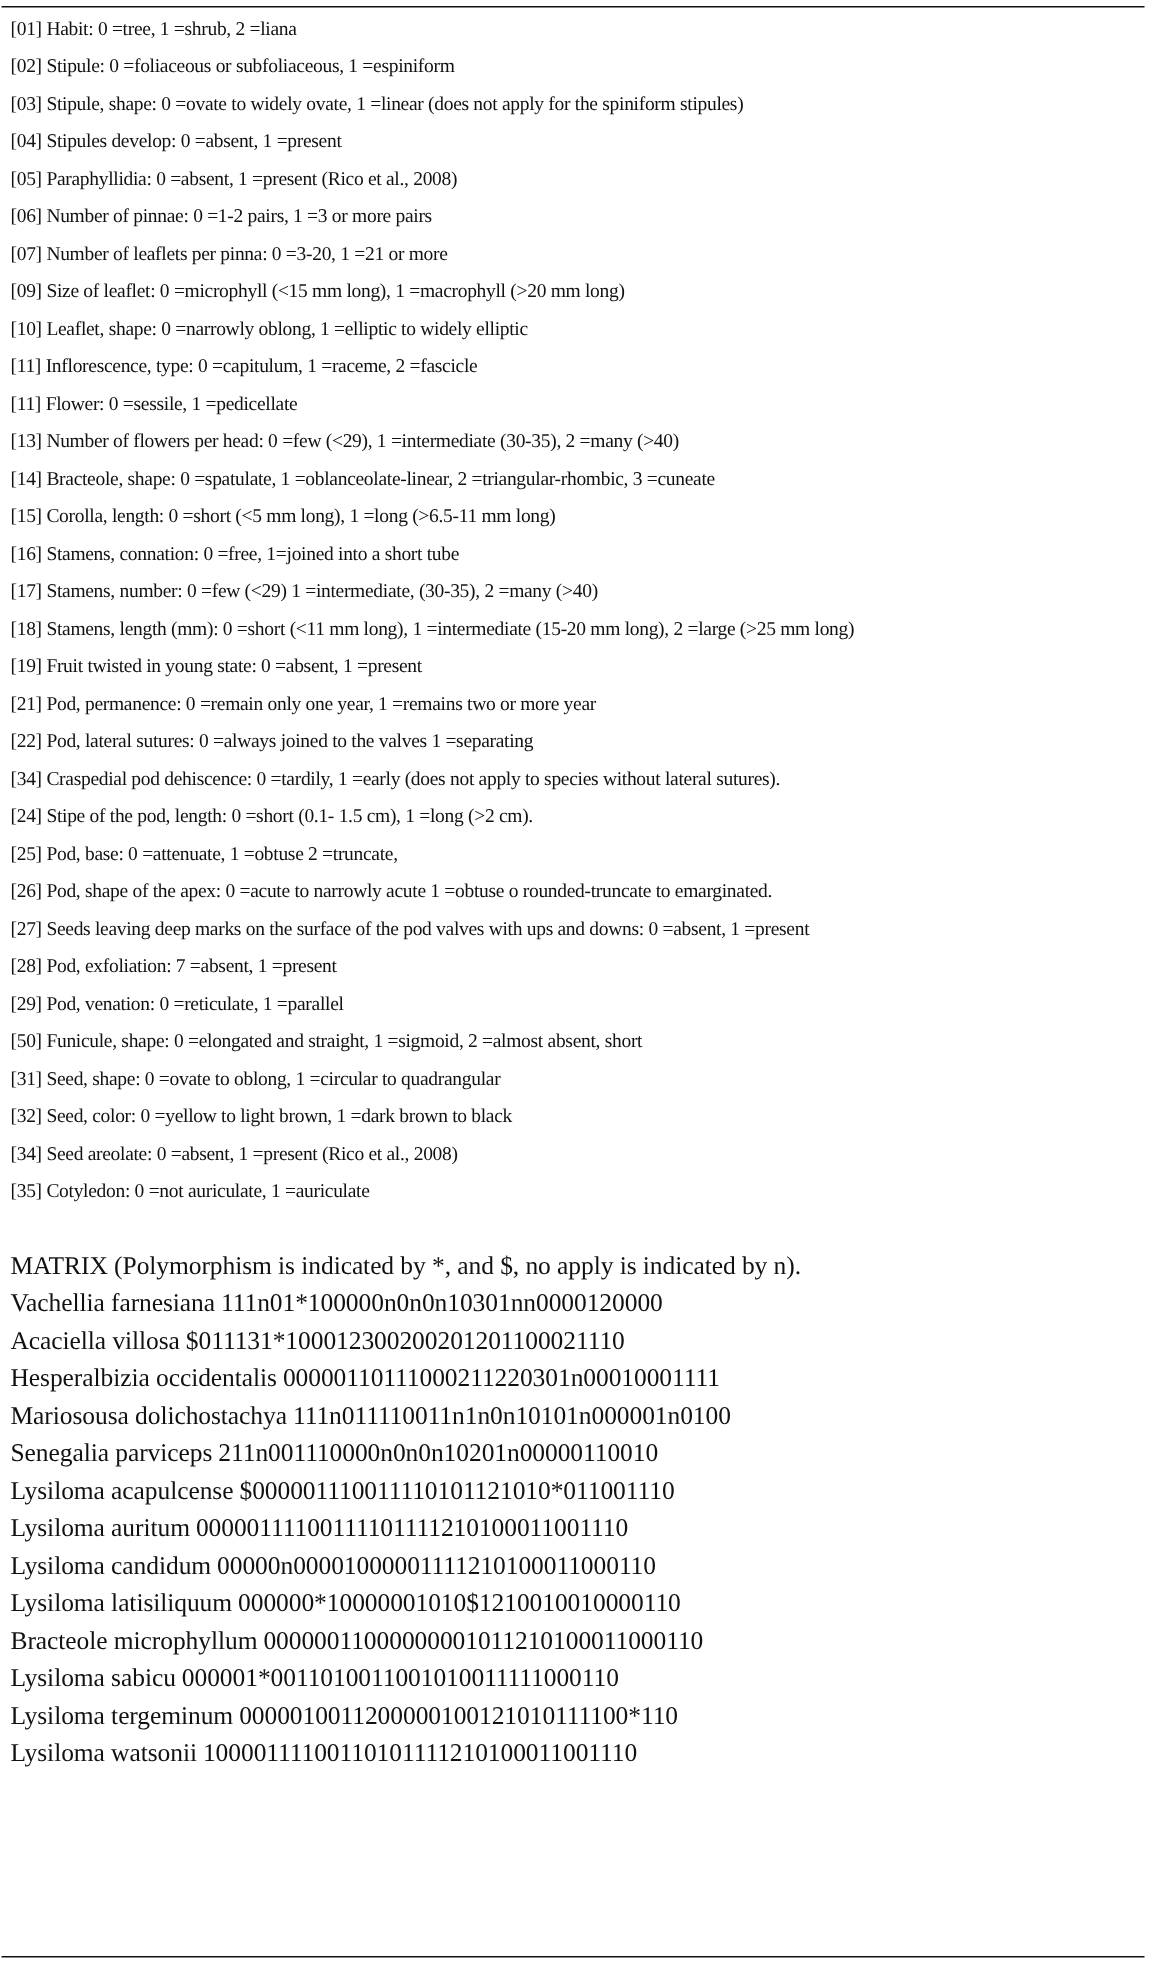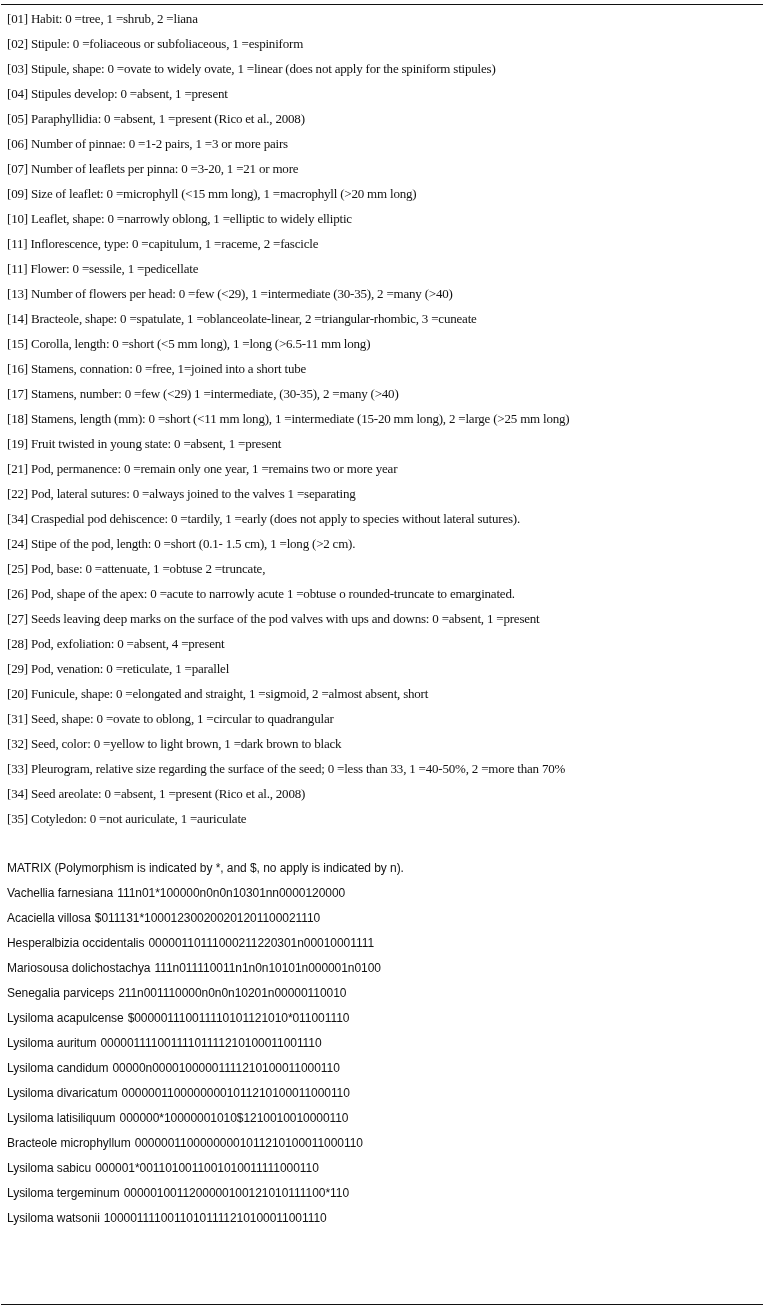--- a/index.html
+++ b/index.html
@@ -37,22 +37,22 @@
       white-space: nowrap;
       letter-spacing: -0.15px;
     }
     .char-row {
       font-family: "Liberation Serif", "DejaVu Serif", serif;
       font-size: 13px;
       letter-spacing: -0.2px;
     }
     .spacer { height: 25px; }
     .matrix-row {
-      font-family: Liberation Sans, sans-serif;
-      font-size: 12px;
+      font-family: Liberation Serif, serif;
+      font-size: 17px;
       letter-spacing: -0.05px;
     }
     .matrix-row .code { margin-left: 4px; }
   </style>
 </head>
 <body>
 
 <div class="rule top"></div>
 
 <div class="table">
@@ -75,41 +75,39 @@
       <div class="row char-row"><span>[17]</span> <span>Stamens, number: 0 =few (&lt;29) 1 =intermediate, (30-35), 2 =many (&gt;40)</span></div>
       <div class="row char-row"><span>[18]</span> <span>Stamens, length (mm): 0 =short (&lt;11 mm long), 1 =intermediate (15-20 mm long), 2 =large (&gt;25 mm long)</span></div>
       <div class="row char-row"><span>[19]</span> <span>Fruit twisted in young state: 0 =absent, 1 =present</span></div>
       <div class="row char-row"><span>[21]</span> <span>Pod, permanence: 0 =remain only one year, 1 =remains two or more year</span></div>
       <div class="row char-row"><span>[22]</span> <span>Pod, lateral sutures: 0 =always joined to the valves 1 =separating</span></div>
       <div class="row char-row"><span>[34]</span> <span>Craspedial pod dehiscence: 0 =tardily, 1 =early (does not apply to species without lateral sutures).</span></div>
       <div class="row char-row"><span>[24]</span> <span>Stipe of the pod, length: 0 =short (0.1- 1.5 cm), 1 =long (&gt;2 cm).</span></div>
       <div class="row char-row"><span>[25]</span> <span>Pod, base: 0 =attenuate, 1 =obtuse 2 =truncate,</span></div>
       <div class="row char-row"><span>[26]</span> <span>Pod, shape of the apex: 0 =acute to narrowly acute 1 =obtuse o rounded-truncate to emarginated.</span></div>
       <div class="row char-row"><span>[27]</span> <span>Seeds leaving deep marks on the surface of the pod valves with ups and downs: 0 =absent, 1 =present</span></div>
-      <div class="row char-row"><span>[28]</span> <span>Pod, exfoliation: 0 =absent, 4 =present</span></div>
+      <div class="row char-row"><span>[28]</span> <span>Pod, exfoliation: 7 =absent, 1 =present</span></div>
       <div class="row char-row"><span>[29]</span> <span>Pod, venation: 0 =reticulate, 1 =parallel</span></div>
-      <div class="row char-row"><span>[20]</span> <span>Funicule, shape: 0 =elongated and straight, 1 =sigmoid, 2 =almost absent, short</span></div>
+      <div class="row char-row"><span>[50]</span> <span>Funicule, shape: 0 =elongated and straight, 1 =sigmoid, 2 =almost absent, short</span></div>
       <div class="row char-row"><span>[31]</span> <span>Seed, shape: 0 =ovate to oblong, 1 =circular to quadrangular</span></div>
       <div class="row char-row"><span>[32]</span> <span>Seed, color: 0 =yellow to light brown, 1 =dark brown to black</span></div>
-      <div class="row char-row"><span>[33]</span> <span>Pleurogram, relative size regarding the surface of the seed; 0 =less than 33, 1 =40-50%, 2 =more than 70%</span></div>
       <div class="row char-row"><span>[34]</span> <span>Seed areolate: 0 =absent, 1 =present (Rico et al., 2008)</span></div>
       <div class="row char-row"><span>[35]</span> <span>Cotyledon: 0 =not auriculate, 1 =auriculate</span></div>
     </div>
   <div class="spacer"></div>
   <div class="row matrix-row">MATRIX (Polymorphism is indicated by *, and $, no apply is indicated by n).</div>
   <div id="matrix-list">
       <div class="row matrix-row"><span>Vachellia farnesiana</span><span class="code">111n01*100000n0n0n10301nn0000120000</span></div>
       <div class="row matrix-row"><span>Acaciella villosa</span><span class="code">$011131*100012300200201201100021110</span></div>
       <div class="row matrix-row"><span>Hesperalbizia occidentalis</span><span class="code">00000110111000211220301n00010001111</span></div>
       <div class="row matrix-row"><span>Mariosousa dolichostachya</span><span class="code">111n011110011n1n0n10101n000001n0100</span></div>
       <div class="row matrix-row"><span>Senegalia parviceps</span><span class="code">211n001110000n0n0n10201n00000110010</span></div>
       <div class="row matrix-row"><span>Lysiloma acapulcense</span><span class="code">$000001110011110101121010*011001110</span></div>
       <div class="row matrix-row"><span>Lysiloma auritum</span><span class="code">00000111100111101111210100011001110</span></div>
       <div class="row matrix-row"><span>Lysiloma candidum</span><span class="code">00000n00001000001111210100011000110</span></div>
-      <div class="row matrix-row"><span>Lysiloma divaricatum</span><span class="code">00000011000000001011210100011000110</span></div>
       <div class="row matrix-row"><span>Lysiloma latisiliquum</span><span class="code">000000*10000001010$1210010010000110</span></div>
       <div class="row matrix-row"><span>Bracteole microphyllum</span><span class="code">00000011000000001011210100011000110</span></div>
       <div class="row matrix-row"><span>Lysiloma sabicu</span><span class="code">000001*0011010011001010011111000110</span></div>
       <div class="row matrix-row"><span>Lysiloma tergeminum</span><span class="code">0000010011200000100121010111100*110</span></div>
       <div class="row matrix-row"><span>Lysiloma watsonii</span><span class="code">10000111100110101111210100011001110</span></div>
     </div>
 </div>
 
 <div class="rule bottom"></div>
 

